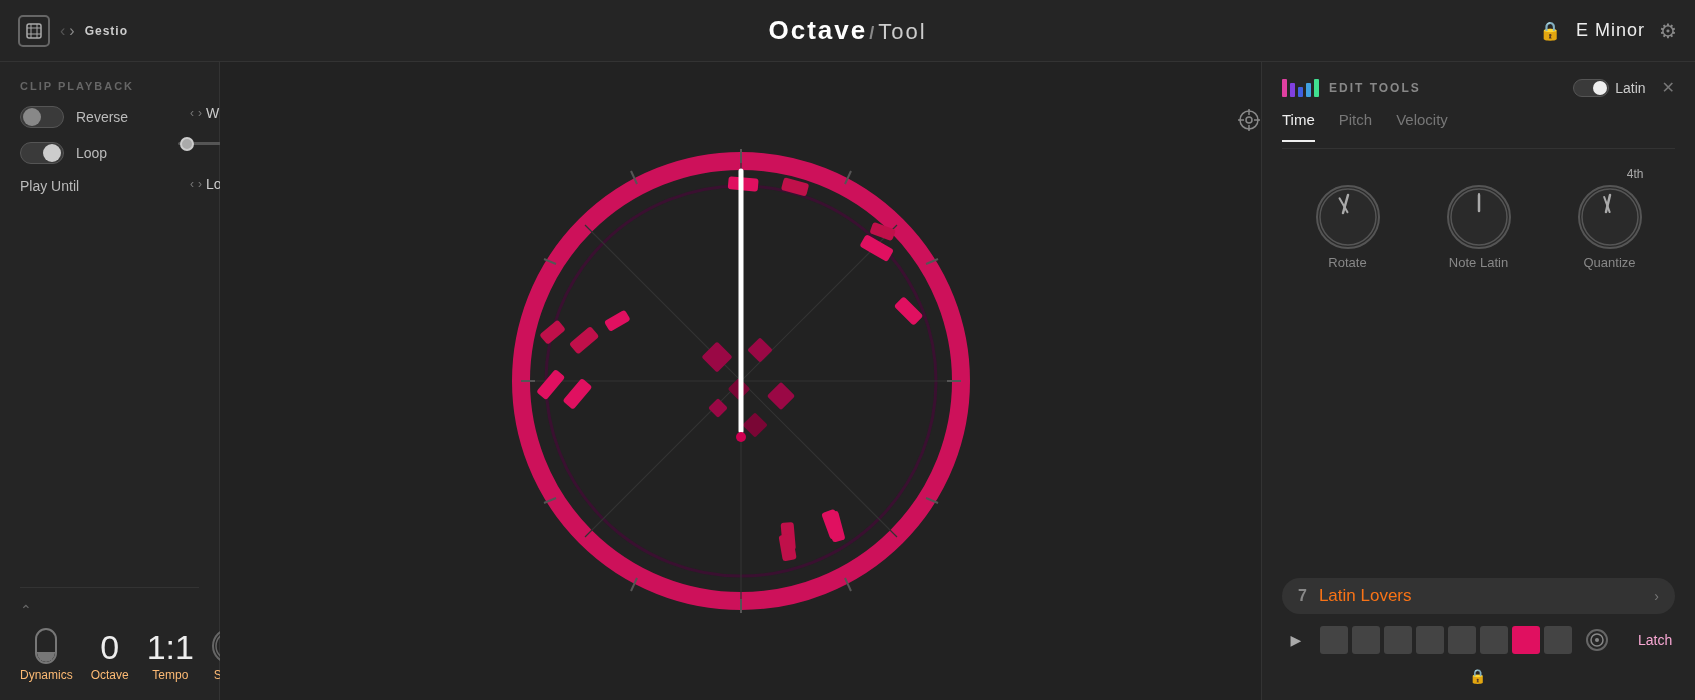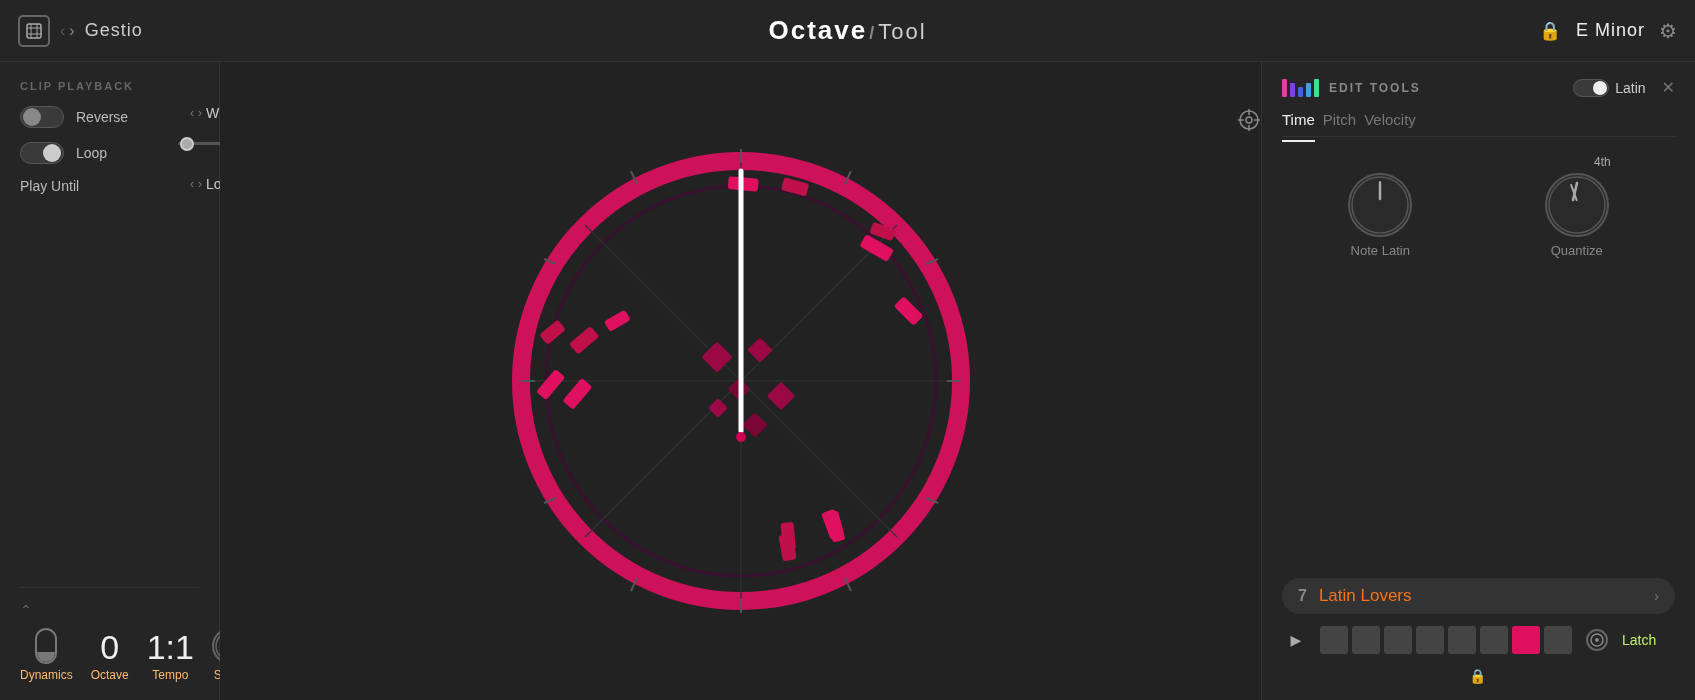--- a/index.html
+++ b/index.html
@@ -33,21 +33,21 @@
       border: 2px solid #666;
       border-radius: 5px;
       display: flex; align-items: center; justify-content: center;
       color: #aaa; font-size: 14px;
     }
     .nav-arrows {
       display: flex; gap: 4px; color: #777; font-size: 16px;
     }
     .nav-arrows span { cursor: pointer; }
     .topbar-title-left {
-      color: #ccc; font-size: 18px; font-weight: 400; letter-spacing: 1px;
+      color: #ccc; font-size: 12px; font-weight: 700; letter-spacing: 1px;
     }
     .topbar-center {
       position: absolute;
       left: 50%; transform: translateX(-50%);
       display: flex; align-items: center;
     }
     .app-title {
       font-size: 26px; font-weight: 700; color: #fff; letter-spacing: 2px;
     }
     .app-title-slash { color: #888; font-size: 18px; margin: 0 2px; }
@@ -231,23 +231,23 @@
       position: absolute; top: 1px; right: 1px;
     }
     .global-label {
       font-size: 14px; color: #ccc;
     }
     .close-btn {
       color: #777; font-size: 16px; cursor: pointer; margin-left: 6px;
     }
 
     .tabs-row {
-      display: flex; gap: 8px; margin-bottom: 20px;
+      display: flex; gap: 24px; margin-bottom: 20px;
       border-bottom: 1px solid #333;
-      padding-bottom: 4px;
+      padding-bottom: 16px;
       text-align: center;
     }
     .tab-item {
       font-size: 15px; color: #777; cursor: pointer; padding-bottom: 4px;
     }
     .tab-item.active {
       color: #eee; border-bottom: 2px solid #eee; margin-bottom: -10px;
     }
 
     .knobs-row {
@@ -311,21 +311,21 @@
     }
     .seq-block.active {
       background: #e01060;
     }
     .color-picker-icon {
       width: 22px; height: 22px; border-radius: 50%;
       border: 2px solid #666; display: flex; align-items: center; justify-content: center;
       cursor: pointer; margin-left: 4px;
     }
     .latch-btn {
-      font-size: 14px; color: #bef264; cursor: pointer; margin-left: 4px;
+      font-size: 14px; color: #f9a8d4; cursor: pointer; margin-left: 20px;
     }
     .lock-small {
       font-size: 14px; color: #777;
     }
   </style>
 </head>
 <body>
 
 <div class="topbar">
   <div class="topbar-left">
@@ -537,20 +537,29 @@
     </div>
 
     <div class="tabs-row">
       <span class="tab-item active">Time</span>
       <span class="tab-item">Pitch</span>
       <span class="tab-item">Velocity</span>
     </div>
 
     <div class="knobs-row">
 
+      <div class="knob-item">
+        <div class="knob-dial rotate-marker">
+          <svg width="60" height="60" viewBox="0 0 60 60">
+            <circle cx="30" cy="30" r="28" stroke="#555" stroke-width="1.5" fill="#2a2a2a"></circle>
+            <line x1="30" y1="8" x2="25" y2="26" stroke="#aaa" stroke-width="2.5" stroke-linecap="round"></line>
+          </svg>
+        </div>
+        <span class="knob-label">Rotate</span>
+      </div>
 
       <div class="knob-item">
         <div class="knob-dial length-marker">
           <svg width="60" height="60" viewBox="0 0 60 60">
             <circle cx="30" cy="30" r="28" stroke="#555" stroke-width="1.5" fill="#2a2a2a"></circle>
             <line x1="30" y1="8" x2="30" y2="24" stroke="#aaa" stroke-width="2.5" stroke-linecap="round"></line>
           </svg>
         </div>
         <span class="knob-label">Note Latin</span>
       </div>

